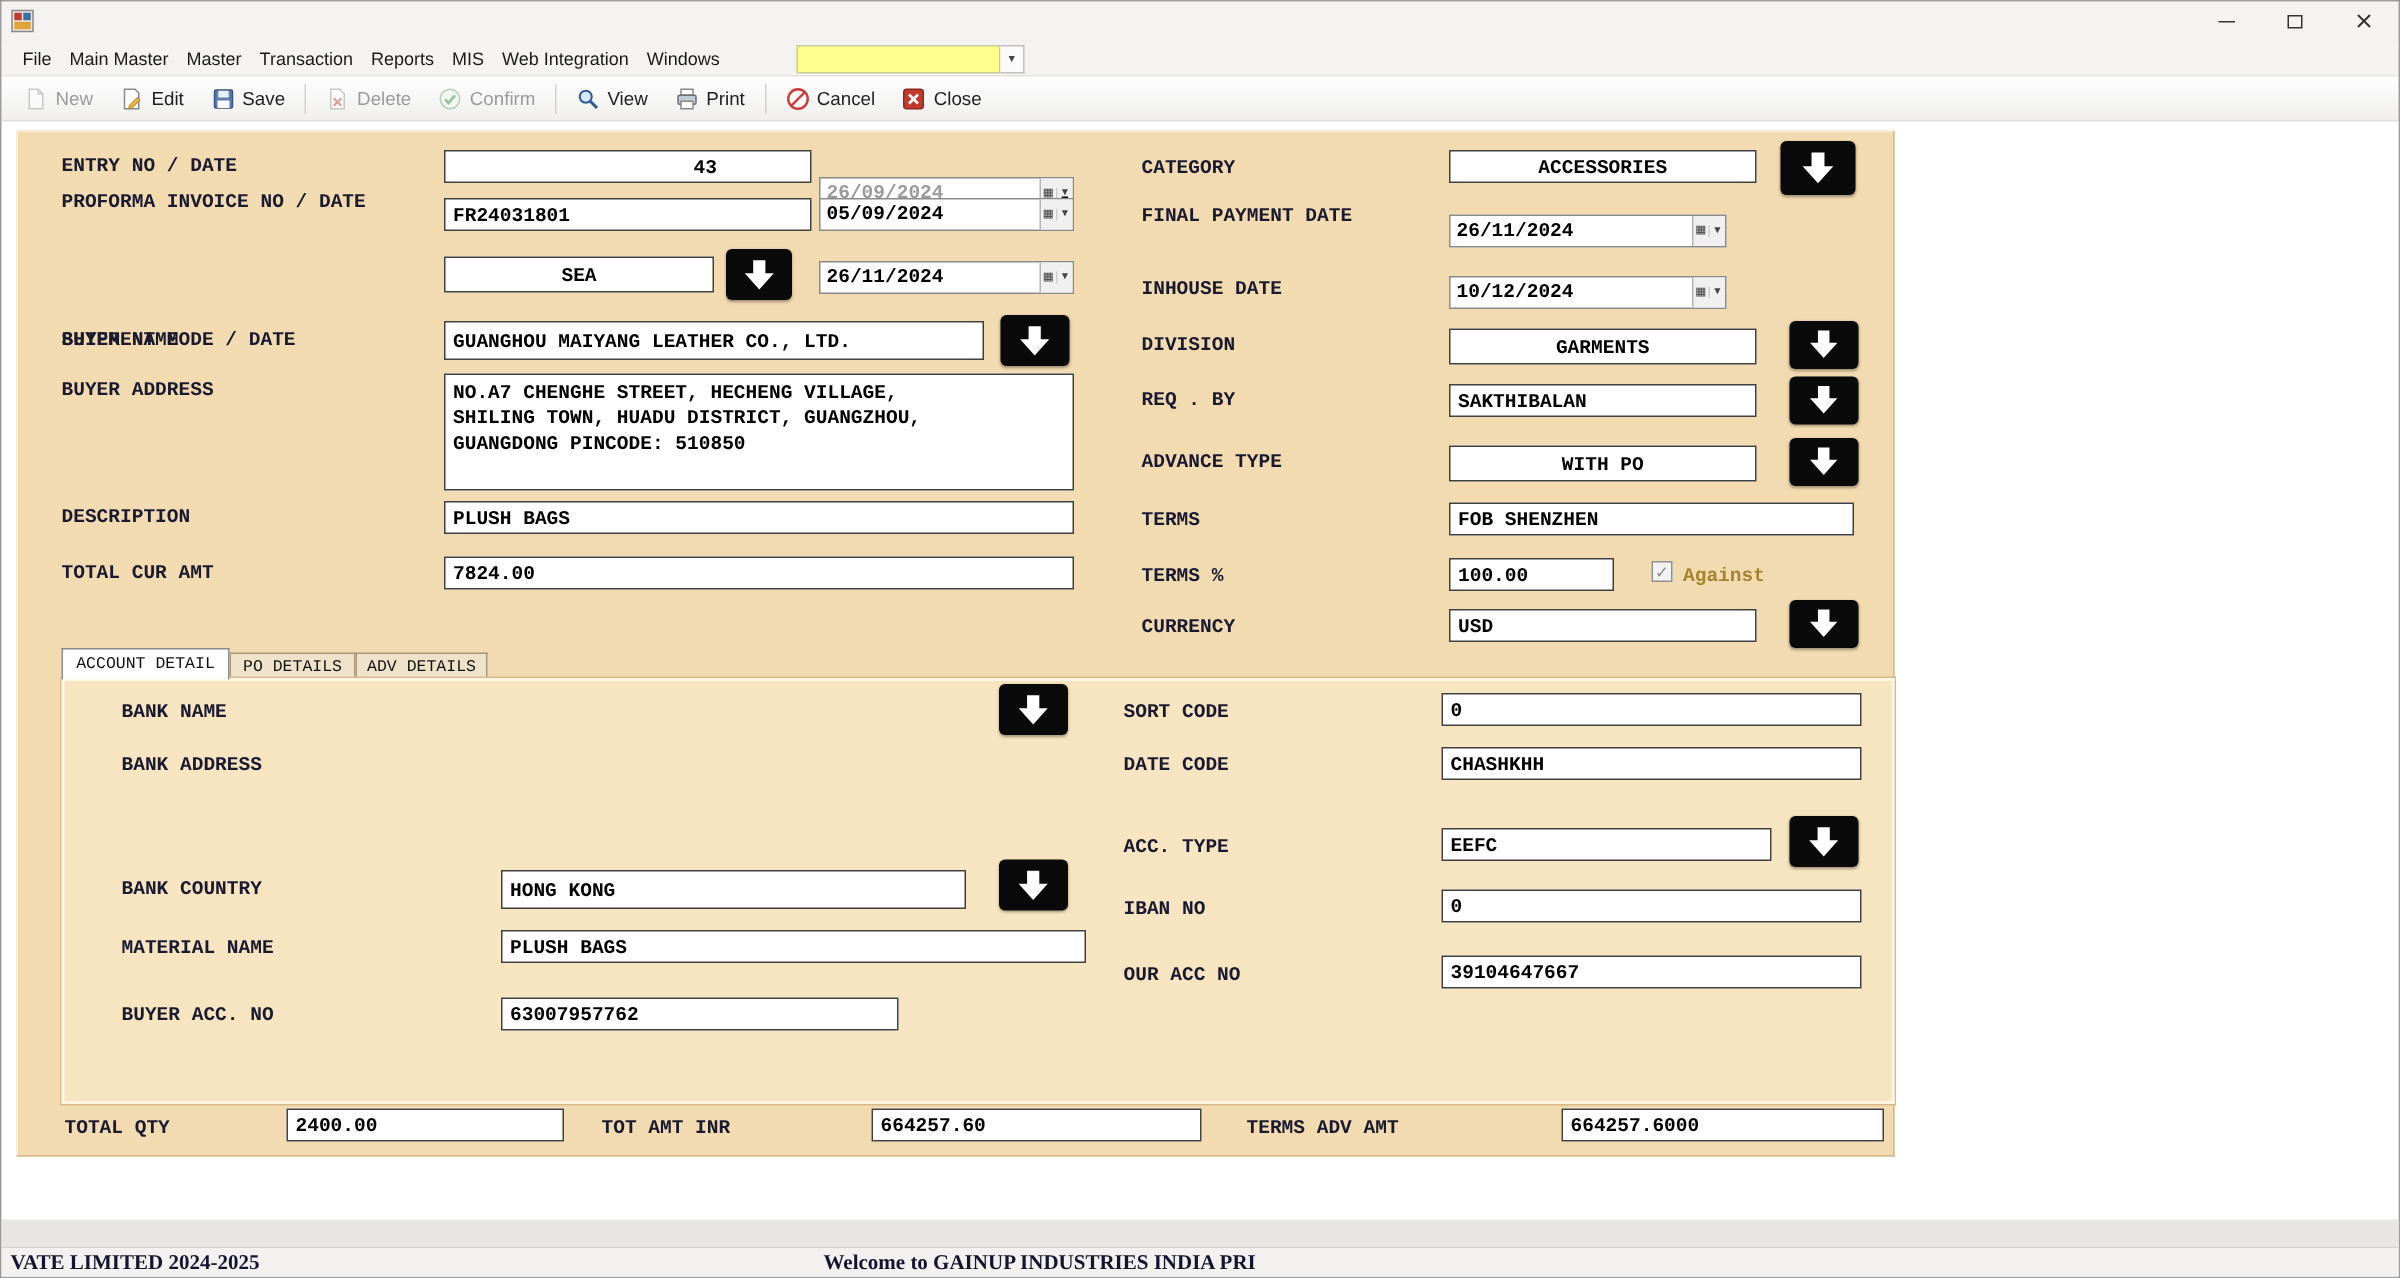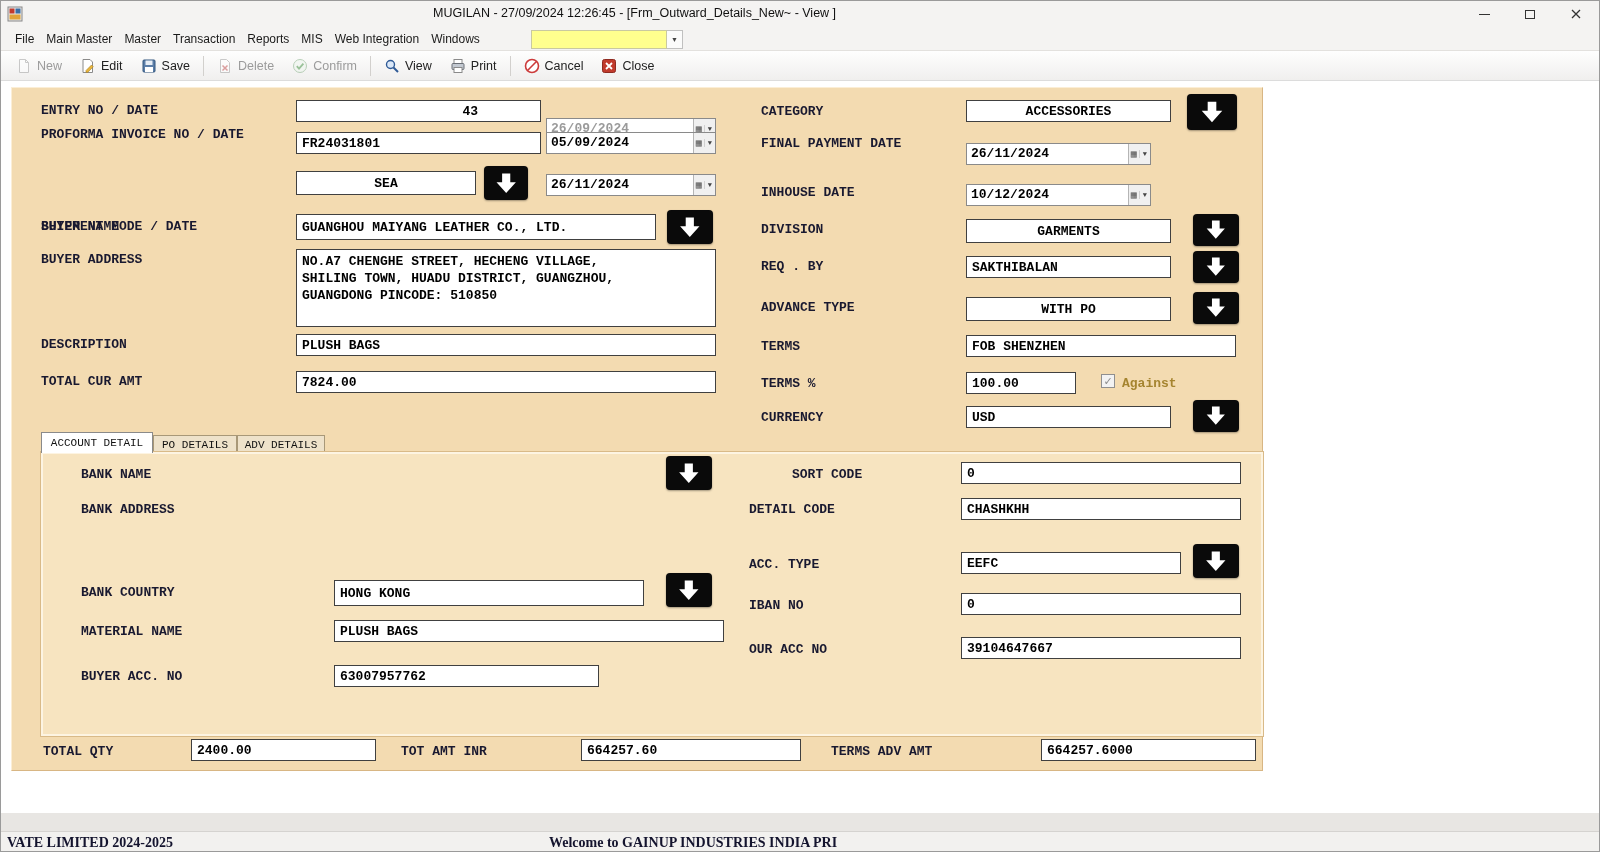--- a/index.html
+++ b/index.html
@@ -77,21 +77,20 @@
 
   <div class="titlebar">
     <span class="app-icon">
       <svg viewBox="0 0 16 16">
           <rect x="1" y="1" width="14" height="14" fill="#e8e8e8" stroke="#888"></rect>
           <rect x="2.5" y="2.5" width="5" height="5" fill="#c23b2e"></rect>
           <rect x="8.5" y="2.5" width="5" height="5" fill="#3a6ea5"></rect>
           <rect x="2.5" y="8.5" width="11" height="5" fill="#e0a33a"></rect>
         </svg>
     </span>
-    <span class="session-text">MUGILAN - 27/09/2024 12:26:45 - [Frm_Outward_Details_New~ - View ]</span>
     <div class="win-controls">
       <button class="win-btn">
           <span class="min-glyph"></span>
         </button>
       <button class="win-btn">
           <span class="max-glyph"></span>
         </button>
       <button class="win-btn">
         <svg width="10" height="10" viewBox="0 0 10 10">
             <path d="M1 1l8 8M9 1l-8 8" stroke="#333" stroke-width="1.3"></path>
@@ -350,24 +349,24 @@
           <path d="M8 2.5h8v8.5h5.5L12 21.5 2.5 11H8z" fill="#ffffff"></path>
         </svg>
     </button>
 
     <span class="lbl fld" style="left:80px;top:543px;">MATERIAL NAME</span>
     <input class="tb fld" style="left: 333px; top: 539px; width: 390px; height: 22px;" value="PLUSH BAGS">
 
     <span class="lbl fld" style="left:80px;top:588px;">BUYER ACC. NO</span>
     <input class="tb fld" style="left: 333px; top: 584px; width: 265px; height: 22px;" value="63007957762">
 
-    <span class="lbl fld" style="left:791px;top:386px;">SORT CODE</span>
+    <span class="lbl fld" style="left:748px;top:386px;">SORT CODE</span>
     <input class="tb fld" style="left: 960px; top: 381px; width: 280px; height: 22px;" value="0">
 
-    <span class="lbl fld" style="left:748px;top:421px;">DETAIL CODE</span>
+    <span class="lbl fld" style="left:748px;top:421px;">DATE CODE</span>
     <input class="tb fld" style="left: 960px; top: 417px; width: 280px; height: 22px;" value="CHASHKHH">
 
     <span class="lbl fld" style="left:748px;top:476px;">ACC. TYPE</span>
     <input class="tb fld" style="left: 960px; top: 471px; width: 220px; height: 22px;" value="EEFC">
     <button class="arrowbtn fld" style="left:1192px;top:463px;width:46px;height:34px;">
       <svg viewBox="0 0 24 24">
           <path d="M8 2.5h8v8.5h5.5L12 21.5 2.5 11H8z" fill="#ffffff"></path>
         </svg>
     </button>
 

